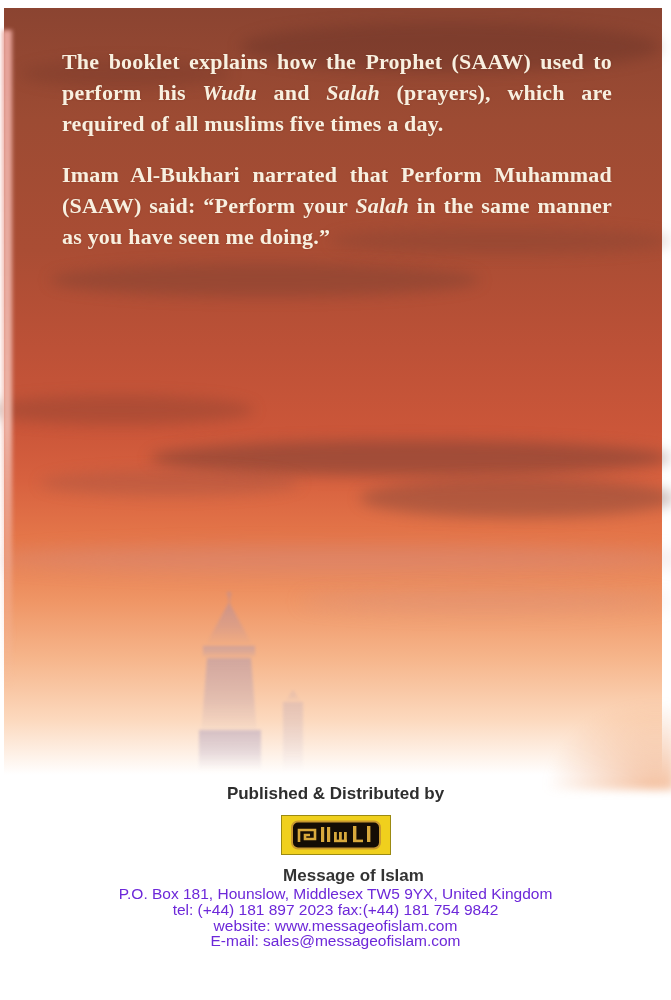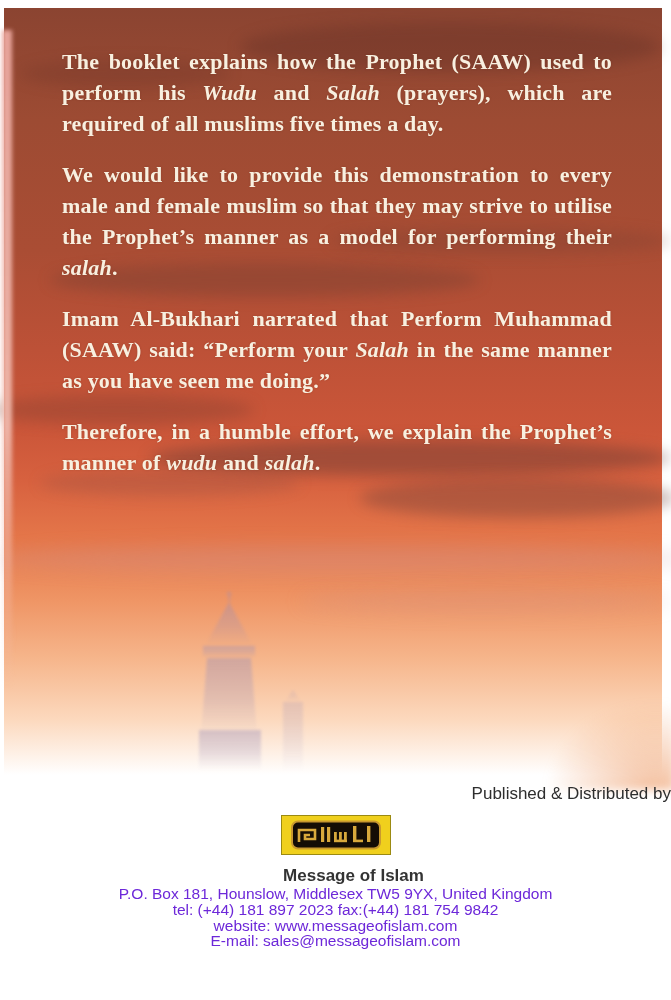--- a/index.html
+++ b/index.html
@@ -51,21 +51,21 @@
     text-align:justify;letter-spacing:.2px;
     text-shadow:0 0 2px rgba(110,45,30,.35);
   }
   .body-text p{margin:0 0 20px 0;}
   .it{font-style:italic;}
   
   .publisher{
     position:absolute;left:0;top:784px;width:671px;text-align:center;
     font-family:"Liberation Sans", sans-serif;color:#333333;
   }
-  .pub-heading{font-size:17px;font-weight:normal;color:#2e2e2e;text-align:right;}
+  .pub-heading{font-size:17px;font-weight:bold;color:#2e2e2e;}
   .logo-wrap{margin-top:11px;height:42px;}
   .logo{display:inline-block;line-height:0;}
   .pub-name{margin-top:9px;font-size:17px;font-weight:bold;color:#333;padding-left:36px;}
   .pub-line{font-size:15.5px;line-height:15.8px;color:#6d28d9;}
 </style>
 </head>
 <body>
 
 <div class="page">
 
@@ -102,23 +102,21 @@
         <polygon points="96,100 104,112 88,112"></polygon>
         <rect x="86" y="112" width="20" height="70"></rect>
       </g>
     </svg>
   </div>
 
   <div class="spine-strip"></div>
 
   <div class="body-text">
     <p><span>The booklet explains how the Prophet (SAAW) used to perform his </span><span class="it">Wudu</span><span> and </span><span class="it">Salah</span><span> (prayers), which are required of all muslims five times a day.</span></p>
-    <p><span>We would like to provide this demonstration to every male and female muslim so that they may strive to utilise the Prophet’s manner as a model for performing their </span><span class="it">salah</span><span>.</span></p>
     <p><span>Imam Al-Bukhari narrated that Perform Muhammad (SAAW) said: “Perform your </span><span class="it">Salah</span><span> in the same manner as you have seen me doing.”</span></p>
-    <p><span>Therefore, in a humble effort, we explain the Prophet’s manner of </span><span class="it">wudu</span><span> and </span><span class="it">salah</span><span>.</span></p>
   </div>
 
   <div class="publisher">
     <div class="pub-heading">Published &amp; Distributed by</div>
 
     <div class="logo-wrap">
       <span class="logo">
         <svg width="110" height="40" viewBox="0 0 110 40">
           <rect x="0.5" y="0.5" width="109" height="39" fill="#f0d01d" stroke="#9b8a12"></rect>
           <rect x="11" y="6.5" width="88" height="27" rx="6" fill="#140d05" stroke="#c9992f" stroke-width="2"></rect>

